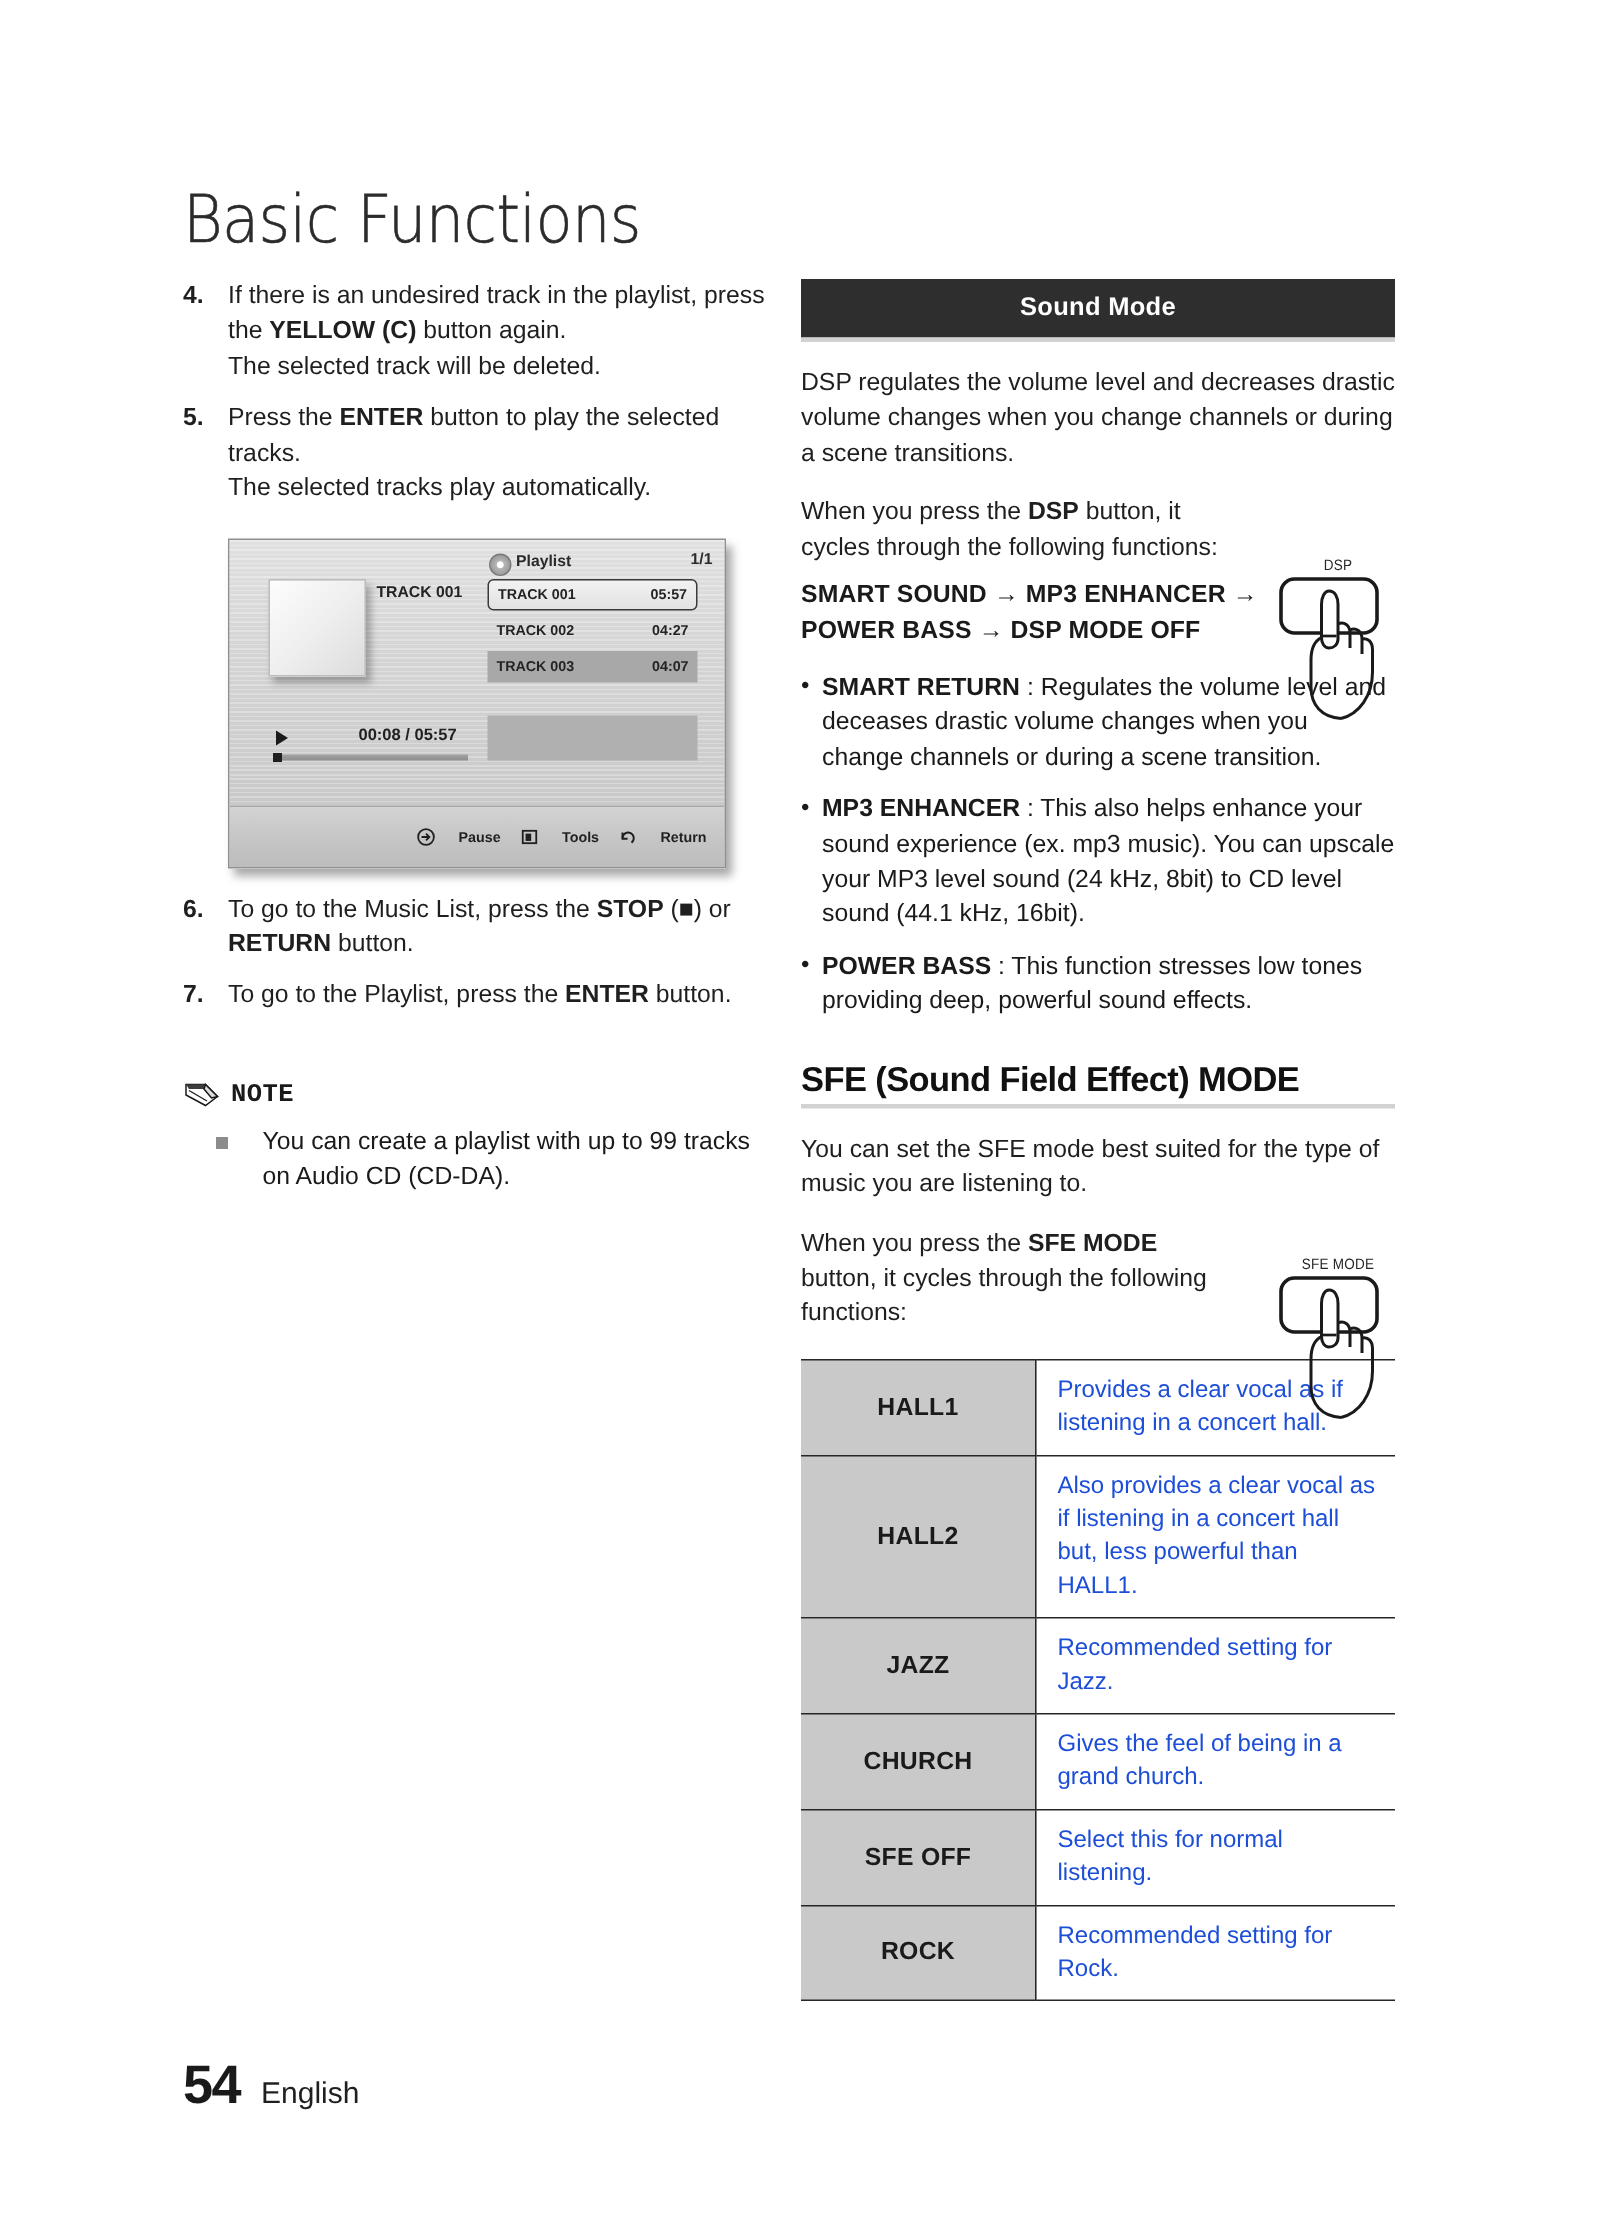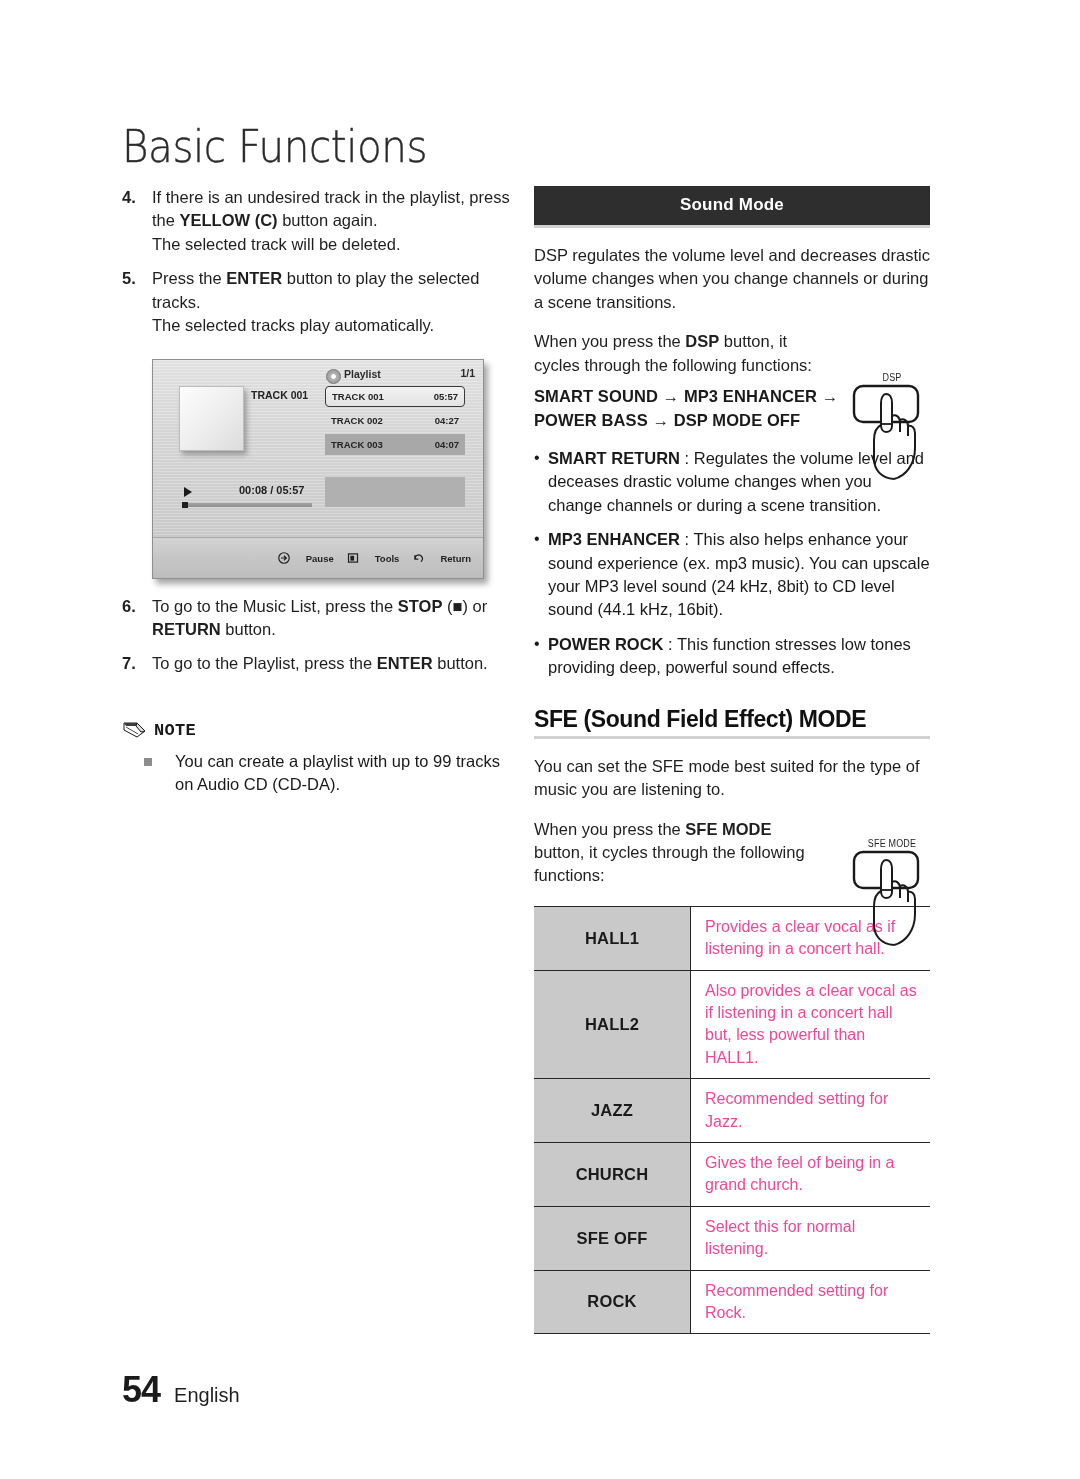--- a/index.html
+++ b/index.html
@@ -198,21 +198,21 @@
     background: #c9c9c9;
     text-align: center;
     font-weight: bold;
     font-size: 16.5px;
     border-right: 1.6px solid #262626;
     padding: 9px 20px;
     letter-spacing: 0.2px;
   }
   .sfe-table tr td.desc {
     padding: 9px 10px 9px 14px;
-    color: #ec4899;
+    color: #1d4ed8;
   }
   .sfe-table tr + tr td { border-top: 0.9px solid #3a3a3a; }
 
   
   .footer {
     position: absolute;
     left: 122px;
     bottom: 68px;
     display: flex;
     align-items: baseline;
@@ -494,21 +494,21 @@
         <li>
           <span class="dot">•</span>
           <span class="txt"><span class="b">SMART RETURN</span> : Regulates the volume level and deceases drastic volume changes when you change channels or during a scene transition.</span>
         </li>
         <li>
           <span class="dot">•</span>
           <span class="txt"><span class="b">MP3 ENHANCER</span> : This also helps enhance your sound experience (ex. mp3 music). You can upscale your MP3 level sound (24 kHz, 8bit) to CD level sound (44.1 kHz, 16bit).</span>
         </li>
         <li>
           <span class="dot">•</span>
-          <span class="txt"><span class="b">POWER ROCK</span> : This function stresses low tones providing deep, powerful sound effects.</span>
+          <span class="txt"><span class="b">POWER BASS</span> : This function stresses low tones providing deep, powerful sound effects.</span>
         </li>
       </ul>
 
     <div class="sec-head">SFE (Sound Field Effect) MODE</div>
     <div class="sec-rule"></div>
 
     <div class="para">You can set the SFE mode best suited for the type of music you are listening to.</div>
 
     <div class="para" style="width:290px" id="sfe-press">When you press the <span class="b">SFE MODE</span> button, it cycles through the following functions:</div>
 

